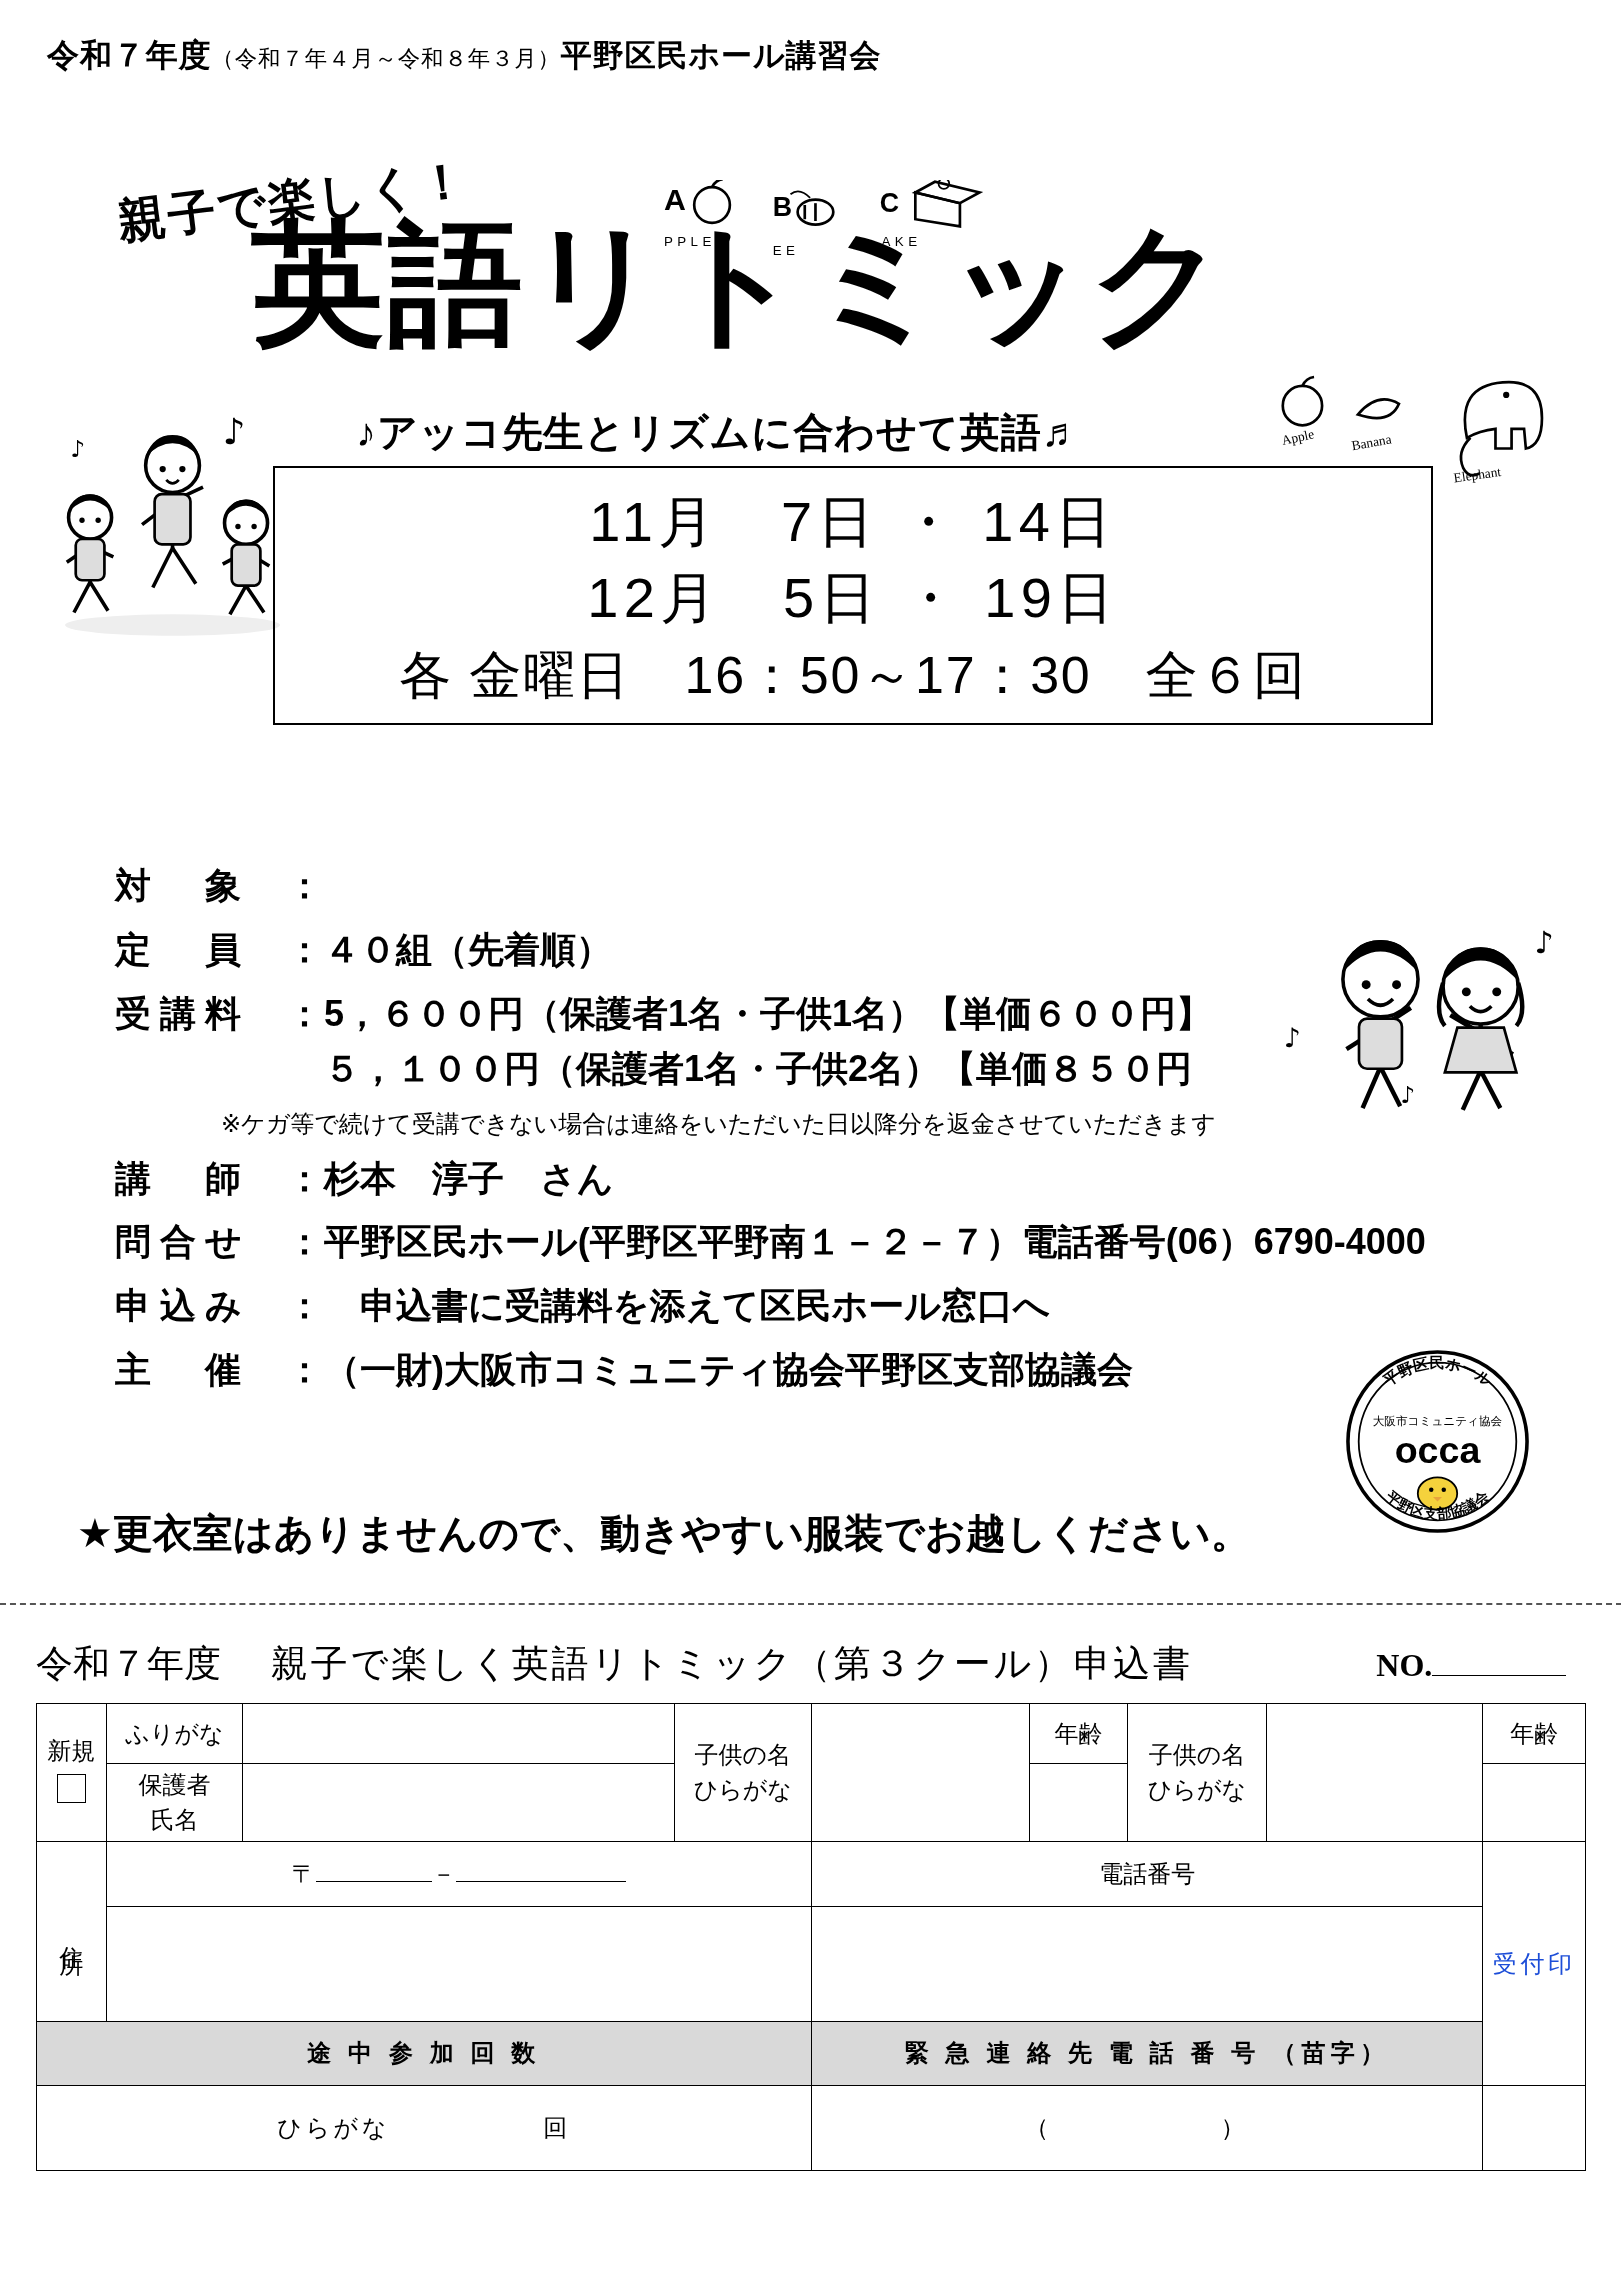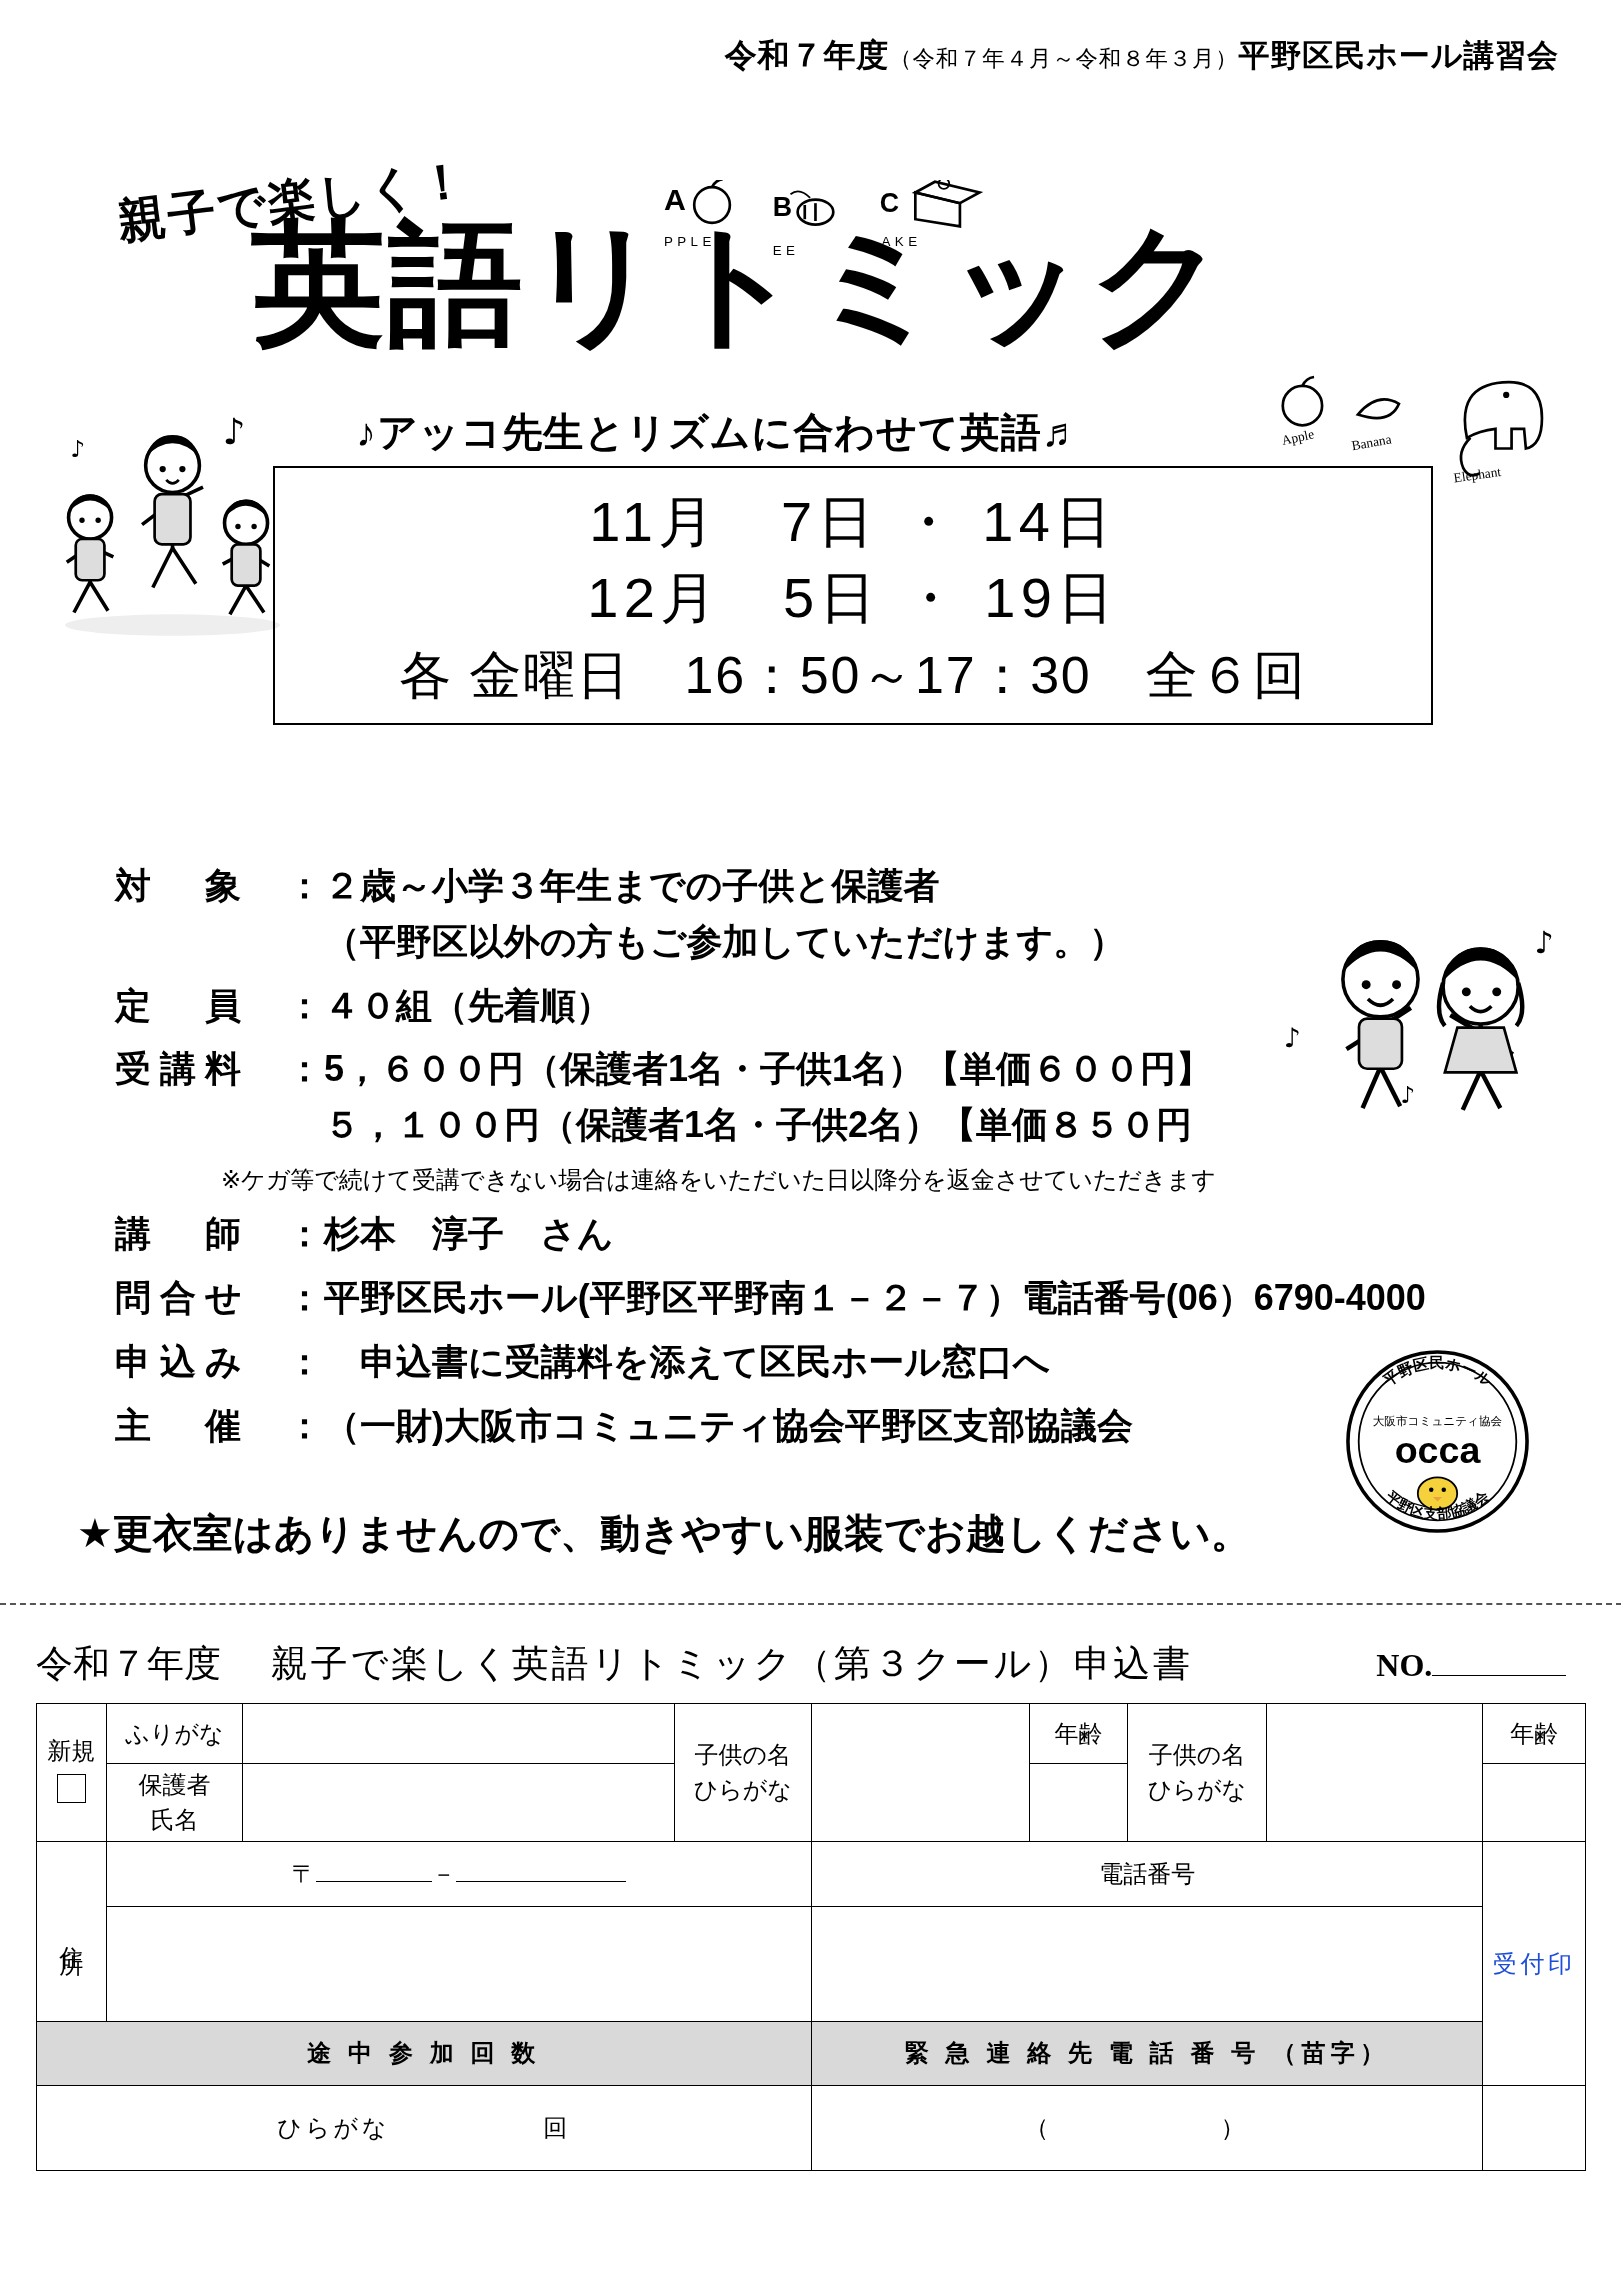--- a/index.html
+++ b/index.html
@@ -19,21 +19,21 @@
     position: absolute;
     inset: 0;
     padding: 34px 47px;
     box-sizing: border-box;
   }
 
   
   .header-row {
     display: flex;
     align-items: baseline;
-    justify-content: flex-end;
+    justify-content: flex-start;
     font-size: 30px;
     letter-spacing: 0.9px;
     font-family: Liberation Mono, monospace;
   }
   .header-left { white-space: nowrap; }
   .header-left .year { font-size: 32px; font-weight: 600; }
   .header-left .period { font-size: 22.4px; }
   .header-right {
     font-size: 31px;
     font-weight: 700;
@@ -403,24 +403,20 @@
     <path d="M240 124 l0 52" stroke="#000" stroke-width="5" fill="none"></path>
     <path d="M240 134 l-34 -20 M240 134 l36 24" stroke="#000" stroke-width="5" fill="none"></path>
     <path d="M240 176 l-20 44 M240 176 l22 42" stroke="#000" stroke-width="5" fill="none"></path>
     <path d="M214 128 l52 0 l14 50 l-80 0 z" fill="#ddd" stroke="#000" stroke-width="3"></path>
   </svg>
 
   <div class="details">
     <div class="detail-row">
       <span class="detail-label">対　象</span>
       <span class="detail-colon">：</span>
-      <span class="detail-value">
-        <span>２歳～小学３年生までの子供と保護者</span>
-        <span class="sub">（平野区以外の方もご参加していただけます。）</span>
-      </span>
     </div>
 
     <div class="detail-row">
       <span class="detail-label">定　員</span>
       <span class="detail-colon">：</span>
       <span class="detail-value">４０組（先着順）</span>
     </div>
 
     <div class="detail-row">
       <span class="detail-label">受講料</span>

